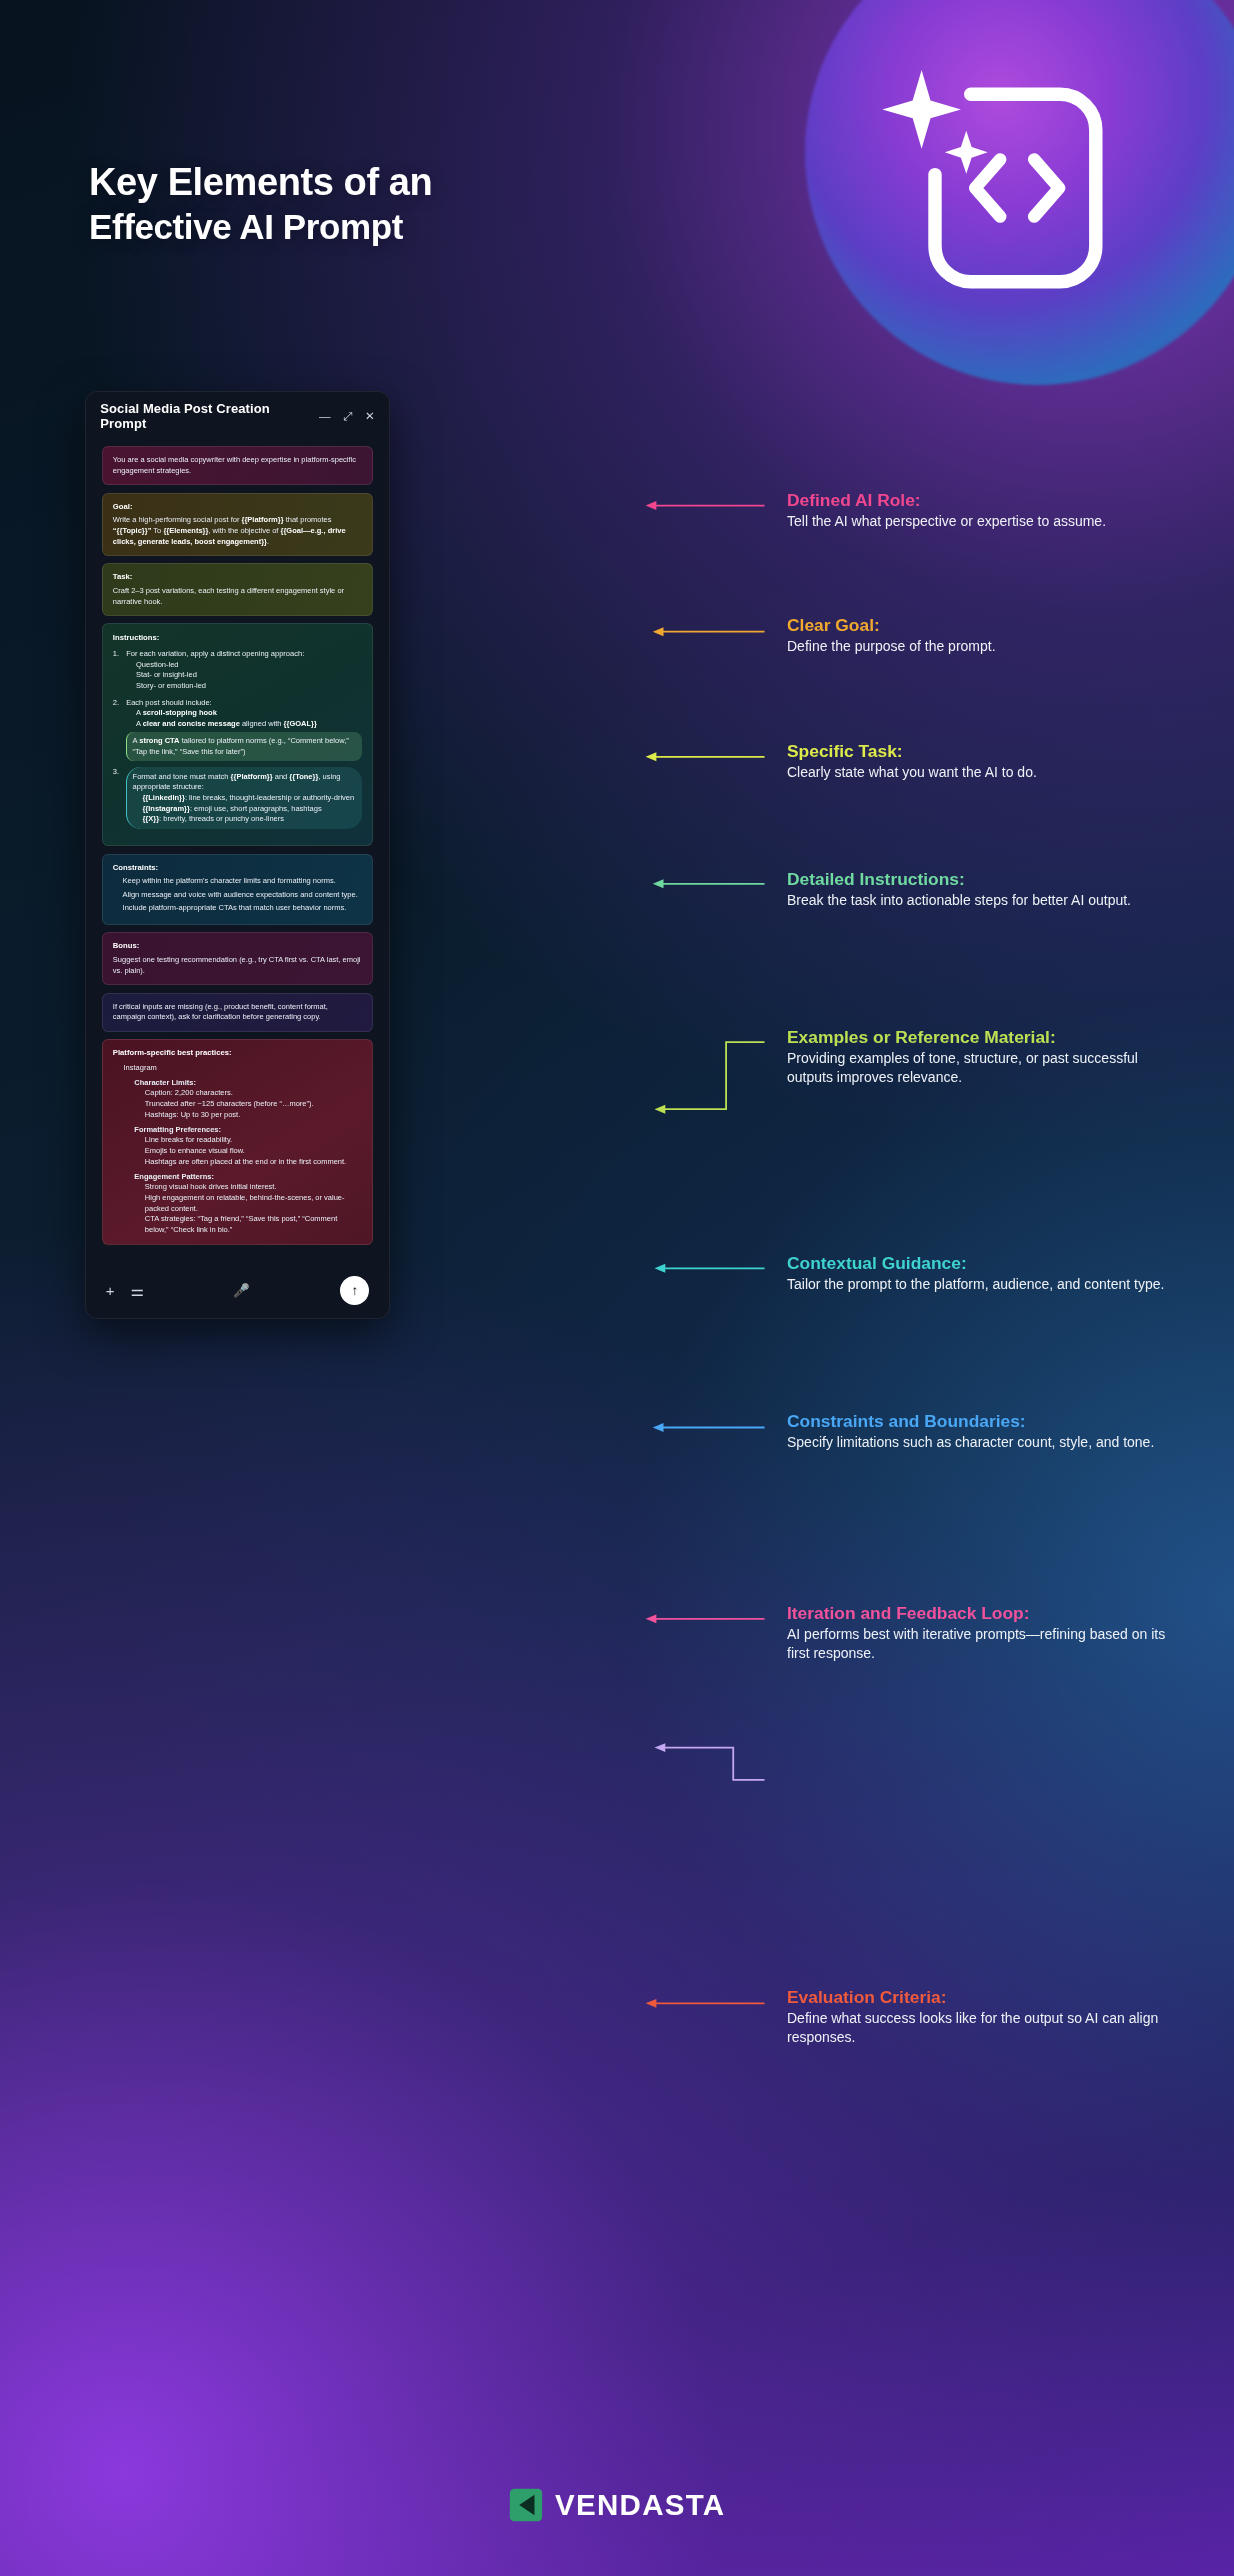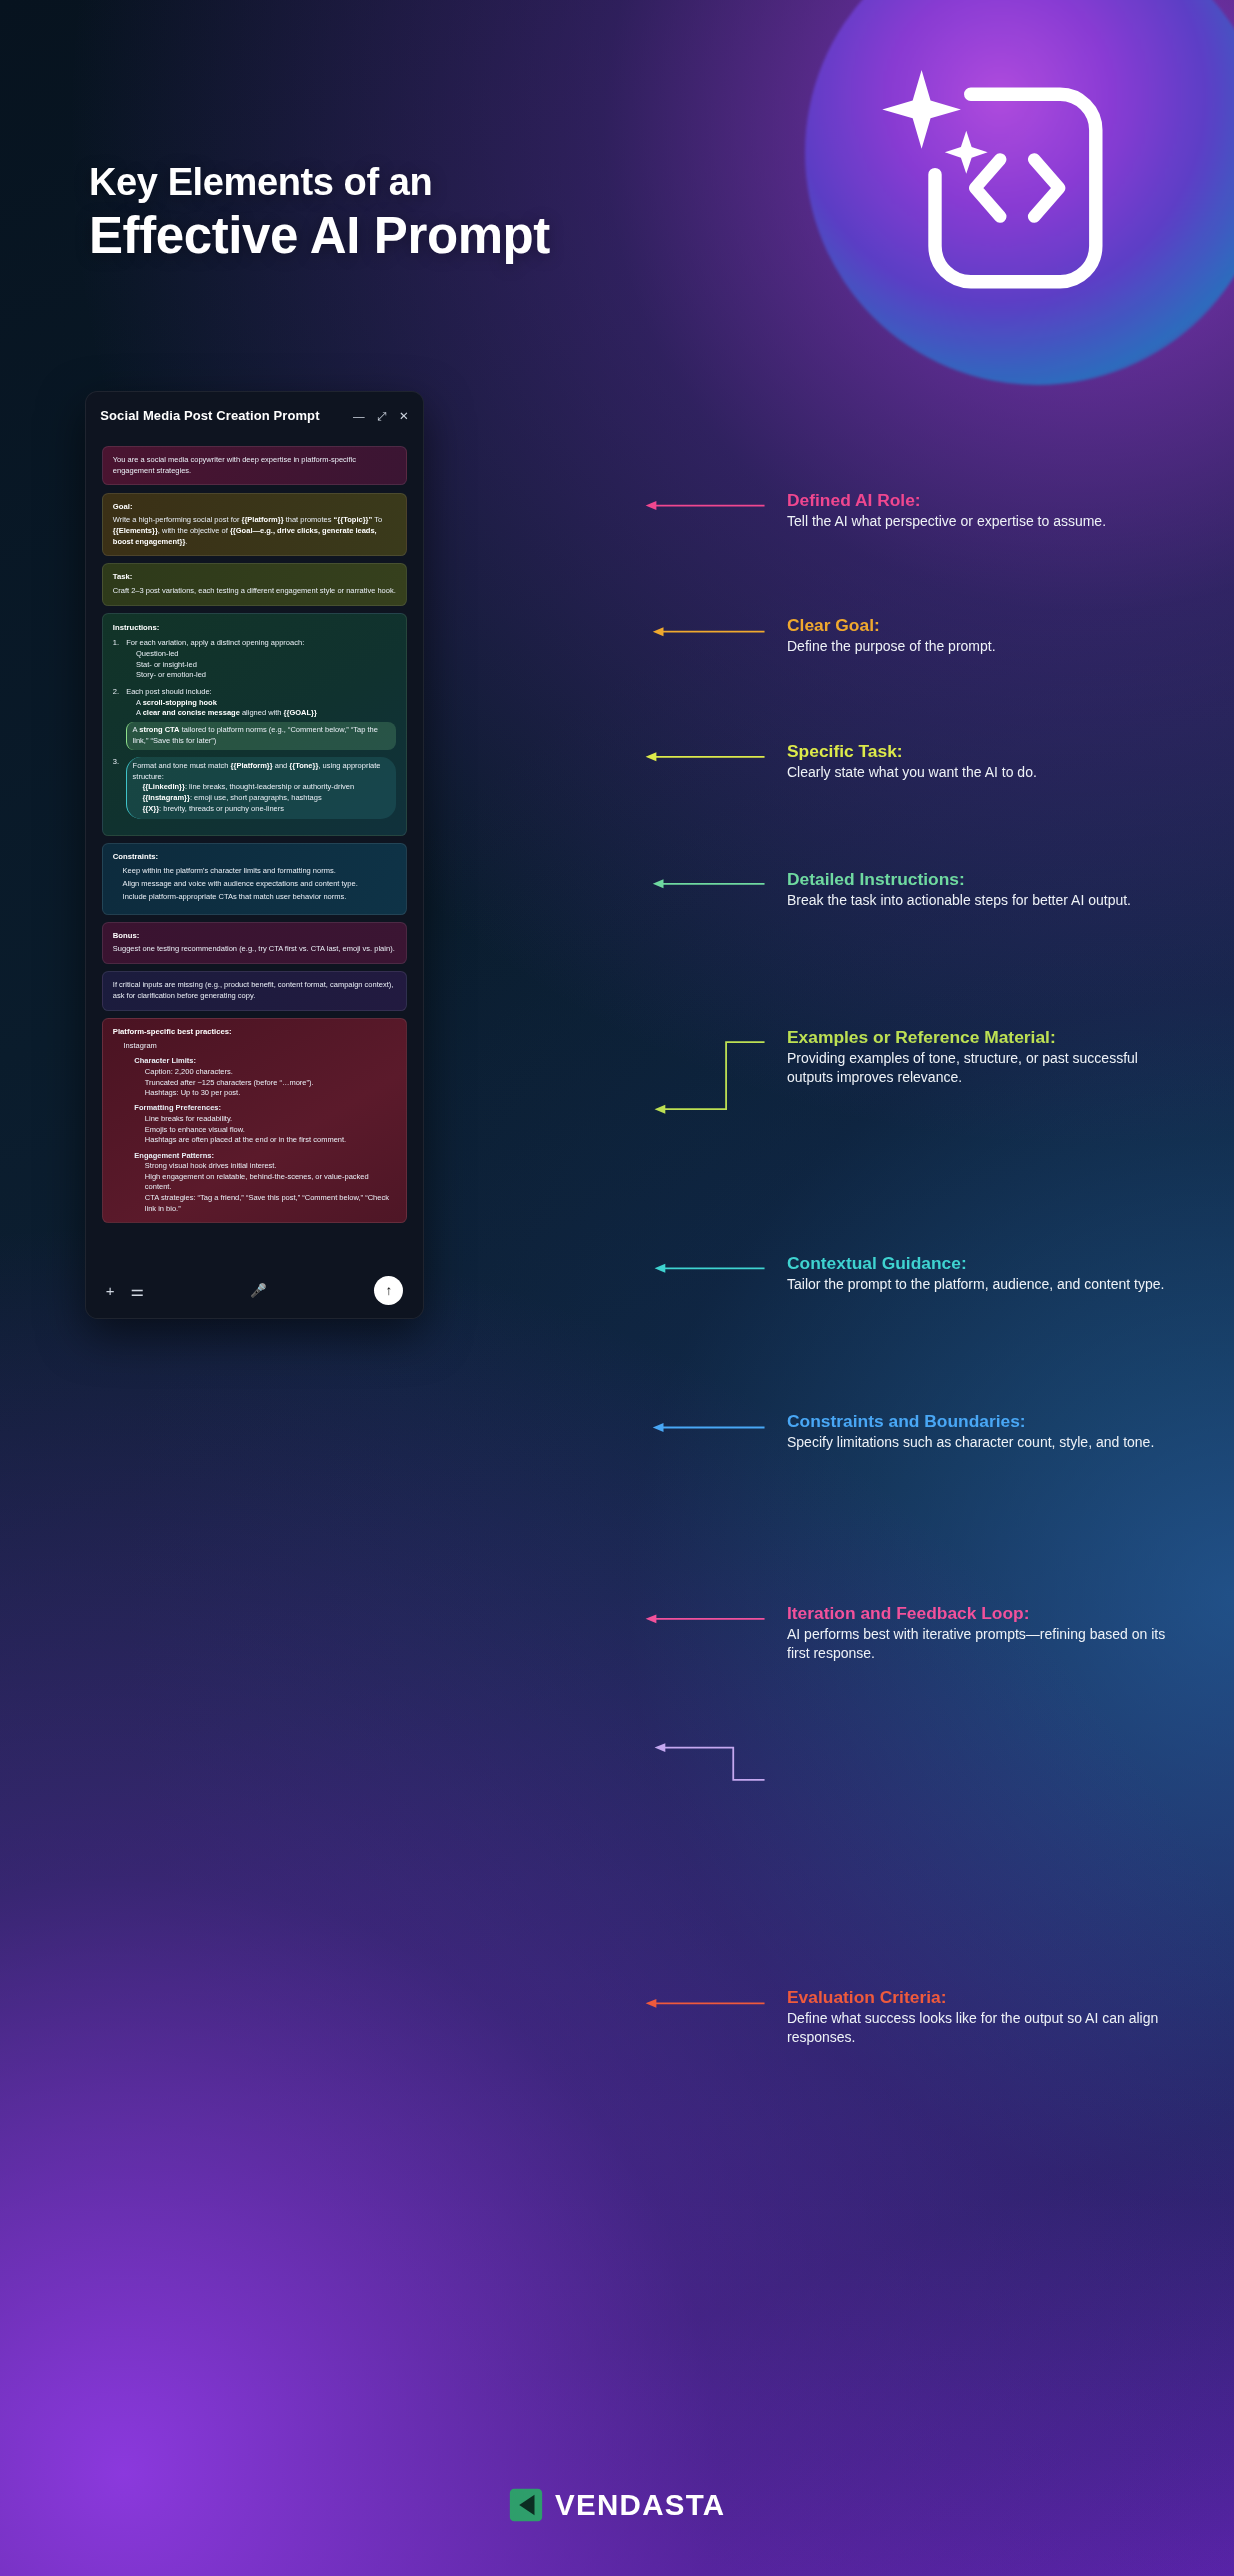--- a/index.html
+++ b/index.html
@@ -42,28 +42,28 @@
   }
   .heading {
     position: absolute;
     left: 89px;
     top: 161px;
     color: #ffffff;
     line-height: 1.12;
     text-shadow: 0 1.8px 16px rgba(0,0,0,0.35);
   }
   .heading .l1 { font-size: 38px; font-weight: bold; letter-spacing: -0.4px; display:block;}
-  .heading .l2 { font-size: 51px; font-weight: bold; letter-spacing: -0.4px; display:block; margin-top: 3.6px;}
+  .heading .l2 { font-size: 35px; font-weight: bold; letter-spacing: -0.4px; display:block; margin-top: 3.6px;}
 
   
   .window {
     position: absolute;
     left: 85px;
     top: 391px;
-    width: 339px;
+    width: 305px;
     height: 928px;
     background: #0e1420;
     border-radius: 12.5px;
     box-shadow: 0 16px 45px rgba(0,0,0,0.55);
     border: 0.9px solid rgba(255,255,255,0.07);
     overflow: hidden;
   }
   .win-title-bar {
     height: 47px;
     display: flex;

